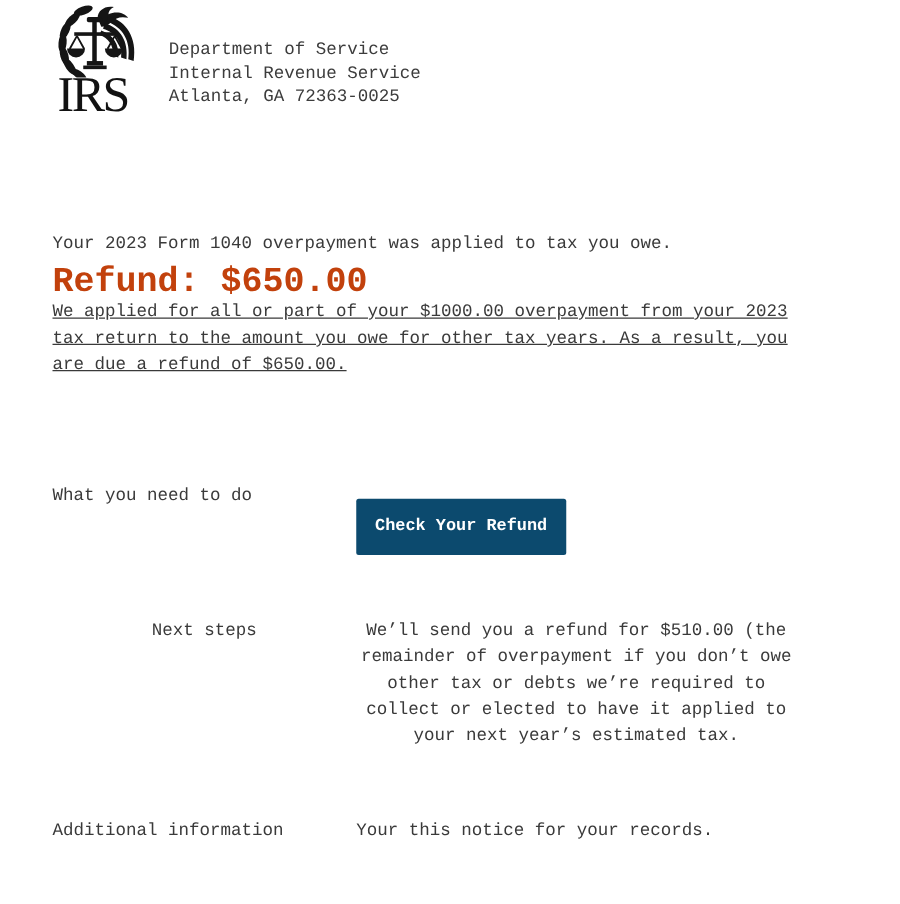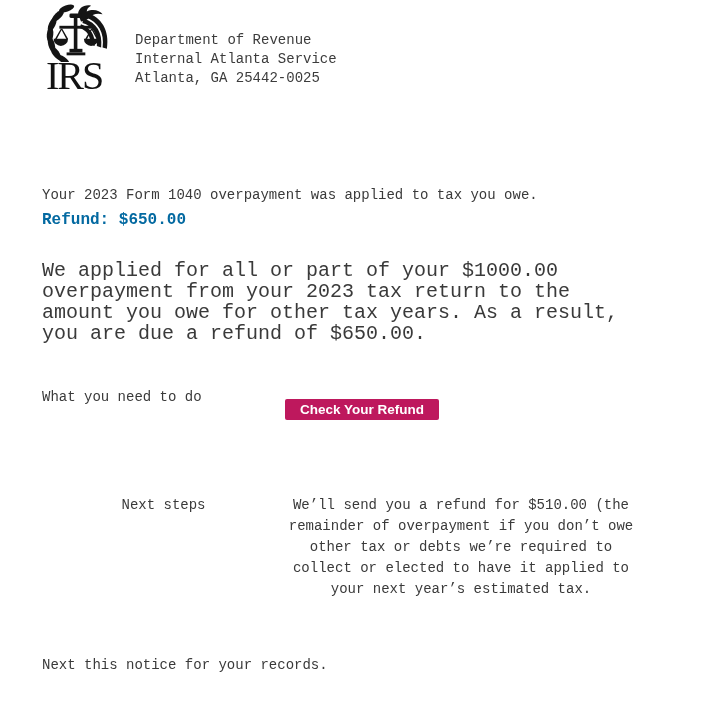--- a/index.html
+++ b/index.html
@@ -46,32 +46,33 @@
     position: absolute;
     left: 42px;
     top: 187px;
     font-size: 14px;
     white-space: nowrap;
   }
   .refund-heading {
     position: absolute;
     left: 42px;
     top: 211px;
-    font-size: 16px;
+    font-size: 28px;
     font-weight: bold;
-    color: #0369a1;
+    color: #c2410c;
     white-space: nowrap;
   }
   .body-paragraph {
     position: absolute;
     left: 42px;
-    top: 260px;
+    top: 240px;
     width: 600px;
-    font-size: 20px;
+    font-size: 14px;
     line-height: 21px;
+    text-decoration: underline;
   }
 
   
   .row {
     position: absolute;
     left: 42px;
     display: flex;
     align-items: flex-start;
   }
   .row-label {
@@ -85,27 +86,27 @@
     font-size: 14px;
     line-height: 21px;
   }
   .row-what  { top: 387px; }
   .row-next  { top: 495px; text-align: center; }
   .row-addl  { top: 655px; }
 
   .cta-button {
     display: inline-block;
     margin-top: 12px;
-    background: #be185d;
+    background: #0c4a6e;
     color: #ffffff;
-    font-family: Liberation Sans, sans-serif;
+    font-family: Liberation Mono, monospace;
     font-weight: bold;
     font-size: 13.5px;
     line-height: 17px;
-    padding: 2px 15px;
+    padding: 14px 15px;
     border: none;
     border-radius: 2px;
     cursor: pointer;
   }
 </style>
 </head>
 <body>
 
 <div class="page">
 
@@ -139,23 +140,23 @@
         <path d="M54,48 A10,10 0 0 0 74,48 Z"></path>
 
         <rect x="34" y="62" width="18" height="5"></rect>
         <rect x="30" y="67" width="26" height="4"></rect>
       </g>
     </svg>
     <div class="logo-wordmark">IRS</div>
   </div>
 
   <div class="address-block">
-    <div>Department of Revenue</div>
-    <div>Internal Atlanta Service</div>
-    <div>Atlanta, GA 25442-0025</div>
+    <div>Department of Service</div>
+    <div>Internal Revenue Service</div>
+    <div>Atlanta, GA 72363-0025</div>
   </div>
 
   <div class="intro-line">Your 2023 Form 1040 overpayment was applied to tax you owe.</div>
   <div class="refund-heading">Refund: $650.00</div>
   <div class="body-paragraph">We applied for all or part of your $1000.00 overpayment from your 2023 tax return to the amount you owe for other tax years. As a result, you are due a refund of $650.00.</div>
 
   <div class="row row-what">
     <div class="row-label">What you need to do</div>
     <div class="row-content">
       <button class="cta-button">Check Your Refund</button>
@@ -163,18 +164,19 @@
   </div>
 
   <div class="row row-next">
     <div class="row-label">Next steps</div>
     <div class="row-content">
       <div>We’ll send you a refund for $510.00 (the remainder of overpayment if you don’t owe other tax or debts we’re required to collect or elected to have it applied to your next year’s estimated tax.</div>
     </div>
   </div>
 
   <div class="row row-addl">
+    <div class="row-label">Additional information</div>
     <div class="row-content">
-      <div>Next this notice for your records.</div>
+      <div>Your this notice for your records.</div>
     </div>
   </div>
 
 </div>
 
 </body></html>

